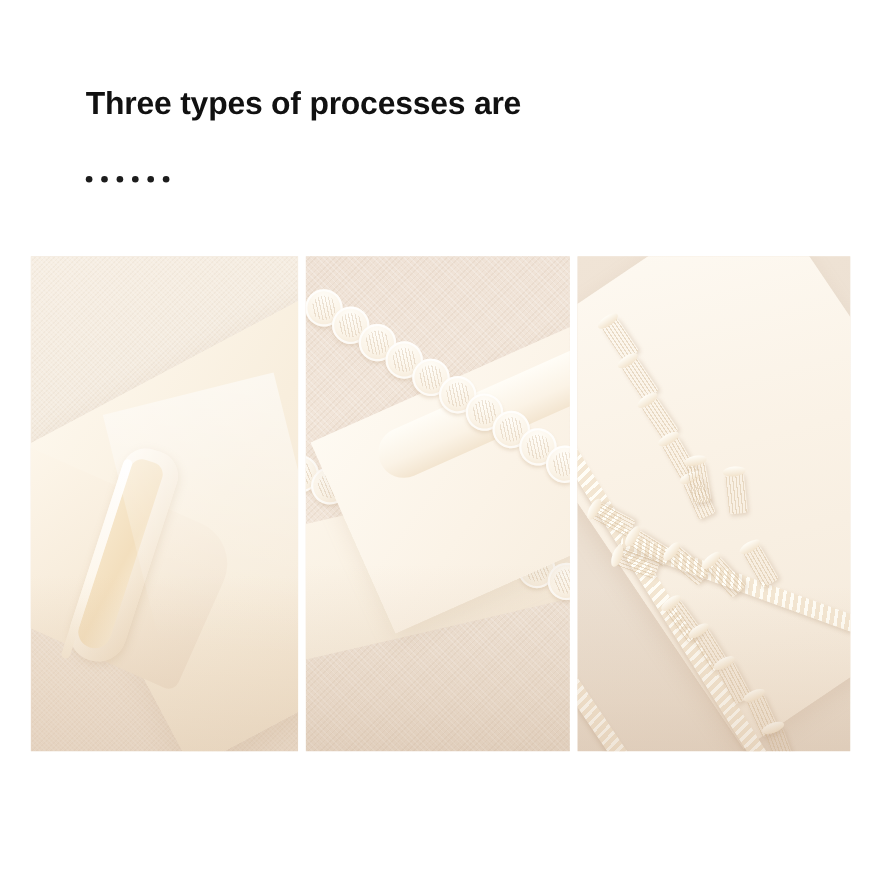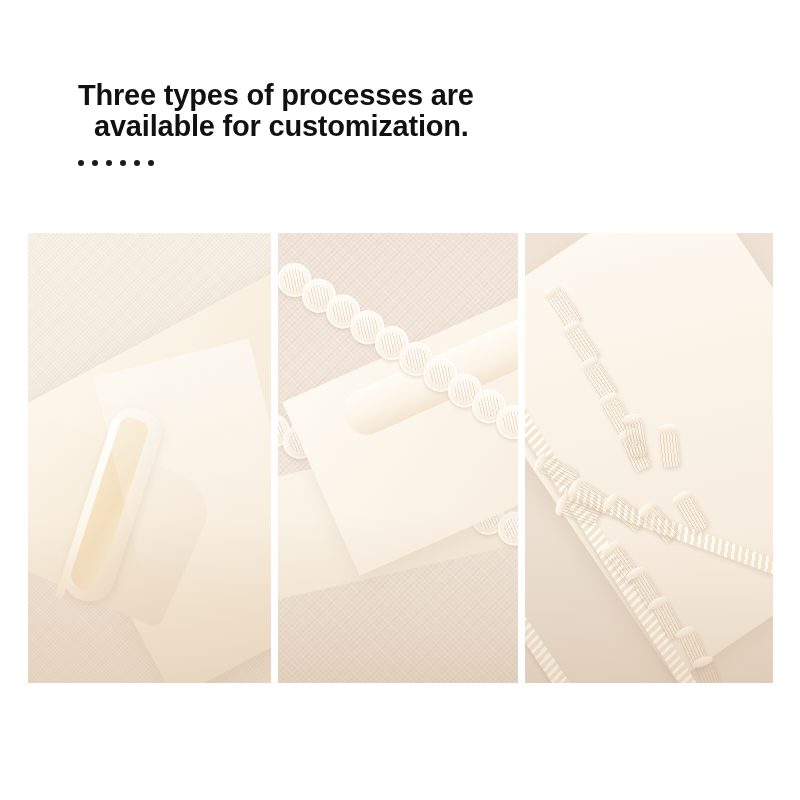--- a/index.html
+++ b/index.html
@@ -315,21 +315,20 @@
     height: 117px;
   }
 </style>
 </head>
 <body>
 
 <div class="header">
 
   <div class="headline">
     <span class="line1">Three types of processes are</span>
-    <span class="line2">available for customization.</span>
   </div>
 
   <div class="dots">
     <span class="dot"></span>
     <span class="dot"></span>
     <span class="dot"></span>
     <span class="dot"></span>
     <span class="dot"></span>
     <span class="dot"></span>
   </div>

